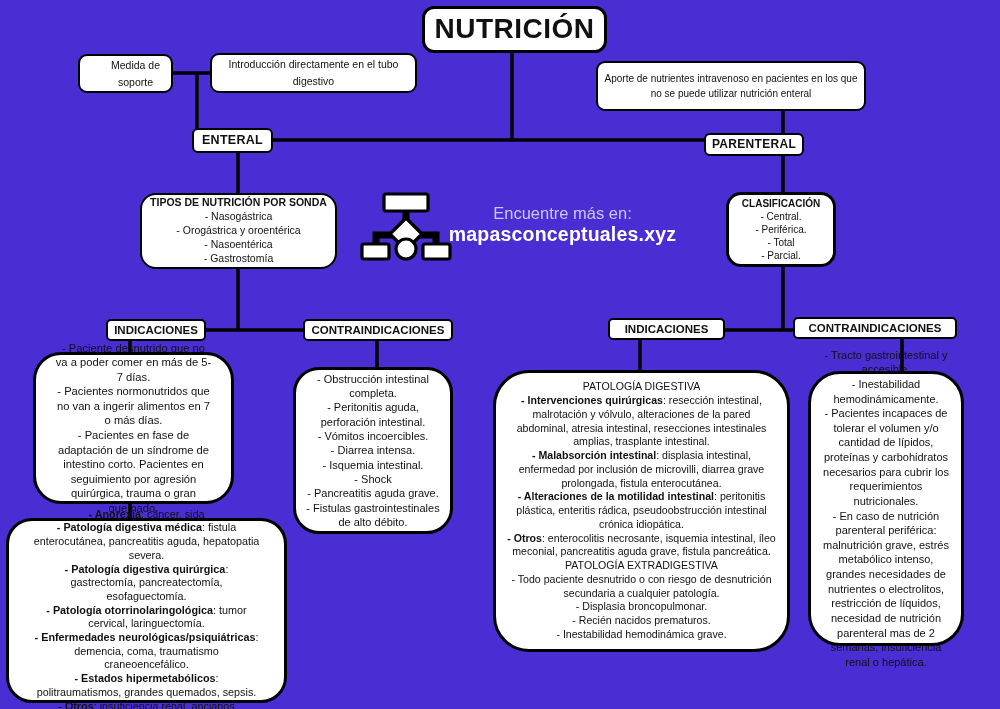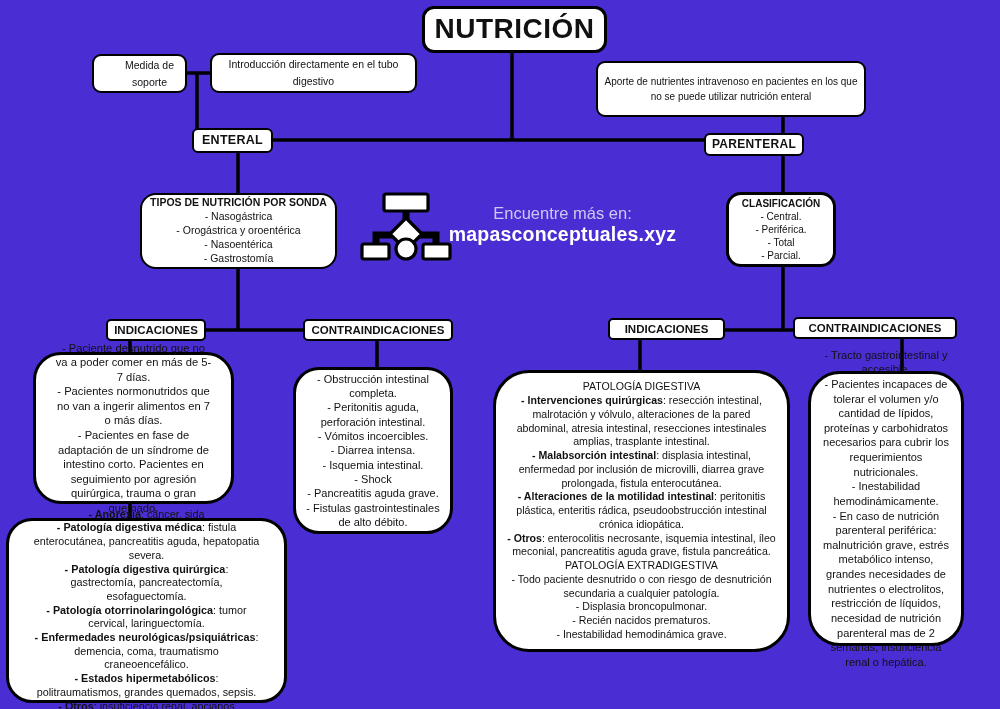--- a/index.html
+++ b/index.html
@@ -14,23 +14,23 @@
   }
   svg.connectors{position:absolute;left:0;top:0;width:1000px;height:709px;z-index:0;}
   .box{
     position:absolute;background:var(--box);border:3px solid var(--line);
     color:var(--ink);display:flex;flex-direction:column;align-items:center;justify-content:center;
     text-align:center;z-index:2;line-height:1.3;
   }
   .title-box{left:422px;top:6px;width:185px;height:47px;border-radius:12px;
     font-size:28px;font-weight:bold;letter-spacing:.5px;}
   .note{border-width:2.5px;border-radius:9px;font-size:10.5px;}
-  .support-box{left:92px;top:54px;width:95px;height:39px;line-height:1.6;padding-left:20px;}
+  .support-box{left:78px;top:54px;width:95px;height:39px;line-height:1.6;padding-left:20px;}
   .intro-box{left:210px;top:53px;width:207px;height:40px;line-height:1.6;}
-  .aporte-box{left:596px;top:61px;width:270px;height:56px;font-size:10px;line-height:1.55;padding:0 5px;}
+  .aporte-box{left:596px;top:61px;width:270px;height:50px;font-size:10px;line-height:1.55;padding:0 5px;}
   .tag{border-width:2.5px;border-radius:6px;font-weight:bold;font-size:12.5px;letter-spacing:.3px;}
   .enteral-tag{left:192px;top:128px;width:81px;height:25px;}
   .parenteral-tag{left:704px;top:133px;width:100px;height:23px;font-size:12px;}
   .tag-small{border-width:2.5px;border-radius:5px;font-weight:bold;font-size:11.5px;}
   .ind-l-tag{left:106px;top:319px;width:100px;height:22px;}
   .contra-l-tag{left:303px;top:319px;width:150px;height:22px;}
   .ind-r-tag{left:608px;top:318px;width:117px;height:22px;}
   .contra-r-tag{left:793px;top:317px;width:164px;height:22px;}
   .sonda-box{left:140px;top:193px;width:197px;height:76px;border-radius:16px;border-width:2.5px;
     font-size:10.5px;line-height:1.32;}
@@ -167,18 +167,18 @@
       <div><span class="seg-bold">- Otros</span><span>: enterocolitis necrosante, isquemia intestinal, íleo meconial, pancreatitis aguda grave, fistula pancreática.</span></div>
       <div>PATOLOGÍA EXTRADIGESTIVA</div>
       <div>- Todo paciente desnutrido o con riesgo de desnutrición secundaria a cualquier patología.</div>
       <div>- Displasia broncopulmonar.</div>
       <div>- Recién nacidos prematuros.</div>
       <div>- Inestabilidad hemodinámica grave.</div>
     </div>
 
   <div class="box contra-r-box">
       <div>- Tracto gastrointestinal y accesible.</div>
+      <div>- Inestabilidad hemodinámicamente.</div>
       <div>- Pacientes incapaces de tolerar el volumen y/o cantidad de lípidos, proteínas y carbohidratos necesarios para cubrir los requerimientos nutricionales.</div>
-      <div>- Inestabilidad hemodinámicamente.</div>
       <div>- En caso de nutrición parenteral periférica: malnutrición grave, estrés metabólico intenso, grandes necesidades de nutrientes o electrolitos, restricción de líquidos, necesidad de nutrición parenteral mas de 2 semanas, insuficiencia renal o hepática.</div>
     </div>
 
 </div>
 
 </body></html>

